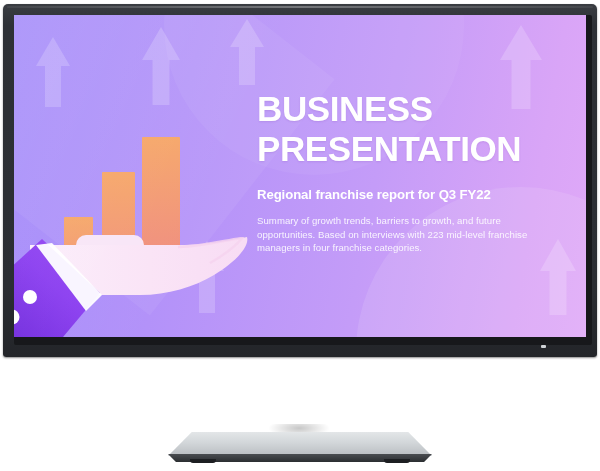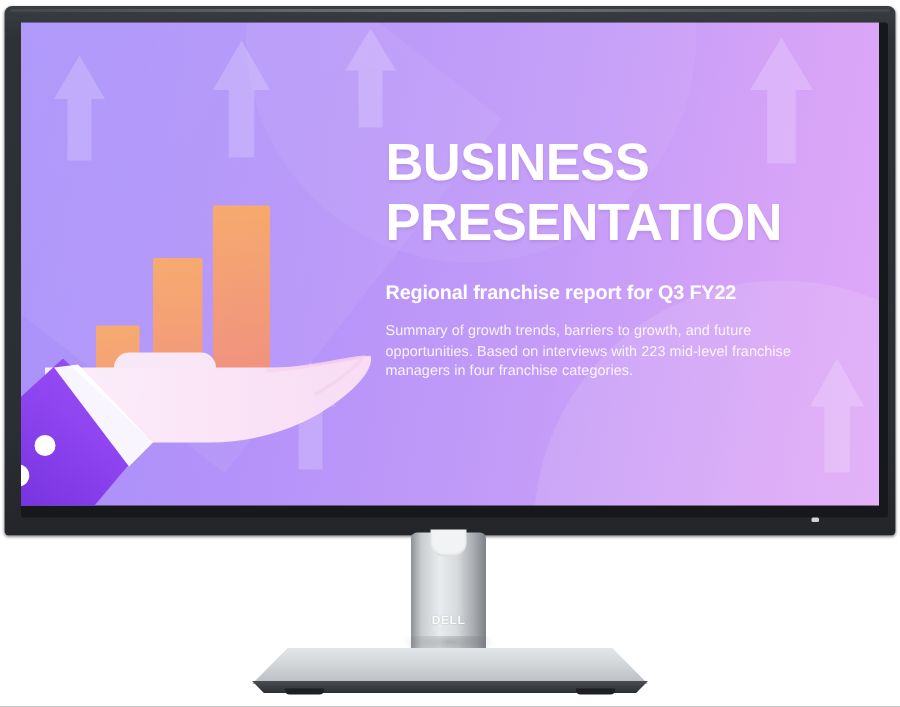--- a/index.html
+++ b/index.html
@@ -328,24 +328,20 @@
       <h1 id="slide-title">BUSINESS PRESENTATION</h1>
       <h2 id="slide-subtitle">Regional franchise report for Q3 FY22</h2>
       <p id="slide-body">Summary of growth trends, barriers to growth, and future opportunities. Based on interviews with 223 mid-level franchise managers in four franchise categories.</p>
     </div>
 
     <div id="screen-glass"></div>
   </div>
 
   <div id="power-led"></div>
 
-  <div id="stand-neck">
-    <div id="stand-cable-slot"></div>
-    <div id="stand-logo">DELL</div>
-  </div>
 
   <div id="stand-neck-shadow"></div>
 
   <div id="stand-base">
     <div id="stand-base-top"></div>
     <div id="stand-base-edge"></div>
     <div class="base-foot" id="base-foot-left"></div>
     <div class="base-foot" id="base-foot-right"></div>
   </div>
 

